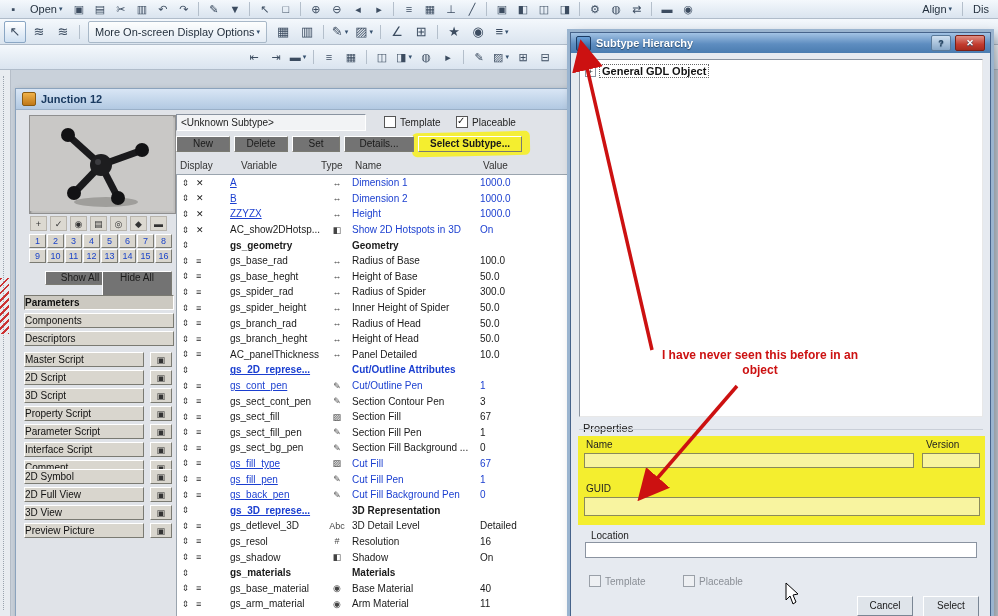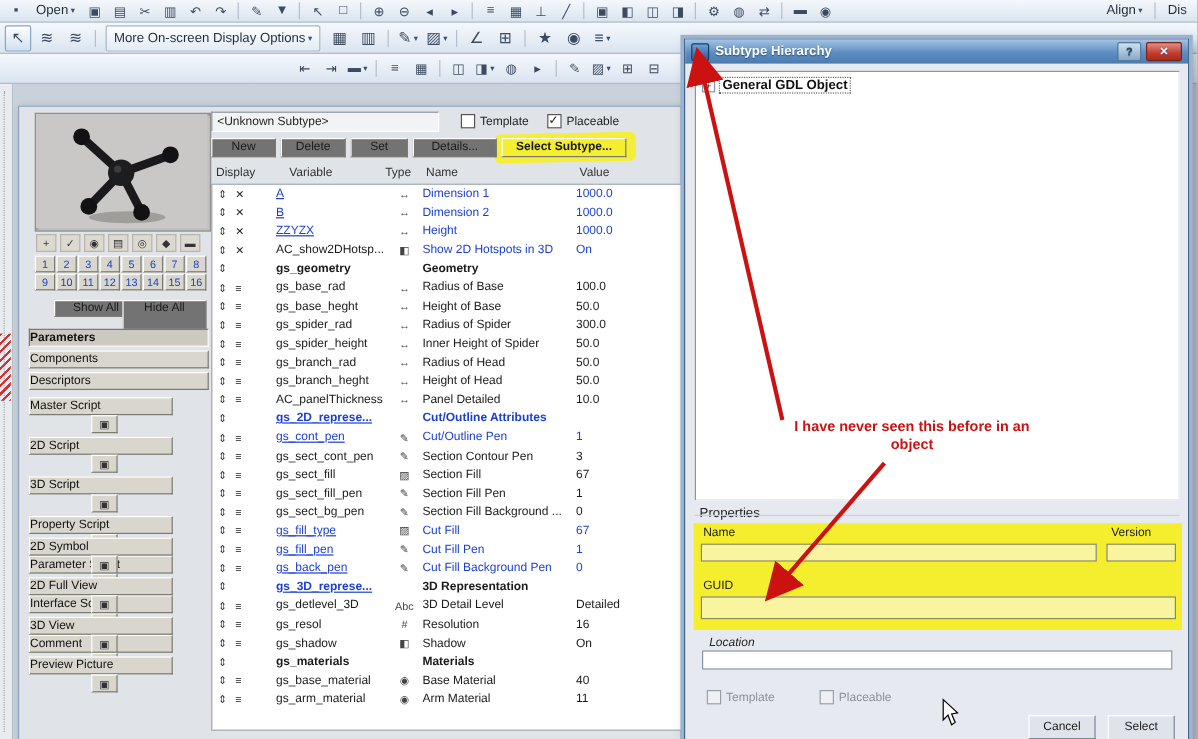--- a/index.html
+++ b/index.html
@@ -55,21 +55,21 @@
   .showall{position:absolute;left:13px;top:161px;width:70px;height:14px;line-height:12px;margin-left:16px;}
   .hideall{position:absolute;left:86px;top:161px;width:70px;height:31px;line-height:12px;}
 
   #sectionBtns{position:absolute;left:8px;top:185px;width:150px;}
   .side-btn{height:13px;line-height:13px;font-size:10px;color:#111;background:#d9d6ce;text-align:left;
             border:1px solid;border-color:#ffffff #7a7a72 #7a7a72 #ffffff;box-sizing:content-box;cursor:default;}
   .side-btn.wide{margin-bottom:3px;}
   .side-btn.pressed{border-color:#7a7a72 #ffffff #ffffff #7a7a72;background:#ccc9c1;font-weight:bold;}
   #scriptBtns{position:absolute;left:8px;top:242px;}
   #viewBtns{position:absolute;left:8px;top:359px;}
-  .script-row{display:flex;align-items:center;margin-bottom:3px;flex-direction:column;}
+  .script-row{display:flex;align-items:center;margin-bottom:3px;}
   .side-btn.script{width:118px;}
   .mini-btn{display:inline-flex;align-items:center;justify-content:center;width:20px;height:13px;margin-left:6px;
             font-size:9px;color:#333;background:#d9d6ce;border:1px solid;border-color:#ffffff #7a7a72 #7a7a72 #ffffff;}
 
   
   .subtype-field{position:absolute;left:160px;top:4px;width:180px;height:15px;line-height:15px;font-size:10px;
                  color:#222;background:#f2f3f5;border:1px solid;border-color:#8a93a0 #ffffff #ffffff #8a93a0;padding:0 4px;}
   .cb-wrap{display:flex;align-items:center;font-size:10px;color:#222;position:absolute;white-space:nowrap;cursor:default;}
   .cb{display:inline-block;width:10px;height:10px;border:1px solid #555;background:#fff;margin-right:4px;position:relative;}
   .cb.checked::after{content:"✓";position:absolute;left:0;top:-2px;font-size:10px;color:#1a1a1a;}
@@ -121,21 +121,21 @@
   .props-label{position:absolute;left:12px;top:389px;font-size:11px;color:#222;}
   .props-line{position:absolute;left:8px;top:396px;width:404px;border-top:1px solid #c9cfd8;}
   .props-hl{position:absolute;left:7px;top:403px;width:407px;height:89px;background:#f4ee2f;}
   .props-hl .lbl{position:absolute;font-size:10px;color:#222;}
   .name-l{left:8px;top:3px;} .ver-l{left:348px;top:3px;} .guid-l{left:8px;top:47px;}
   .fld{position:absolute;font-size:10px;font-family:"Liberation Sans",sans-serif;box-sizing:border-box;
        border:1px solid #8a8a5a;background:#f8f4a0;padding:0 3px;}
   .name-f{left:6px;top:17px;width:330px;height:15px;}
   .ver-f{left:344px;top:17px;width:58px;height:15px;}
   .guid-f{left:6px;top:61px;width:396px;height:19px;}
-  .loc-l{position:absolute;left:20px;top:497px;font-size:10px;color:#222;font-style:italic;}
+  .loc-l{position:absolute;left:20px;top:497px;font-size:10px;color:#222;}
   .loc-f{left:14px;top:509px;width:392px;height:16px;background:#ffffff;border:1px solid #8a93a0;}
   .cb-wrap.dis{color:#8a8f96;}
   .cb-wrap.dis .cb{border-color:#9aa0a8;background:#eef0f3;}
   .cb-tpl2{left:18px;top:542px;}
   .cb-plc2{left:112px;top:542px;}
   .g-btn.cancel{position:absolute;left:286px;top:563px;width:56px;height:20px;line-height:18px;background:#dfe4ea;border-color:#ffffff #7a8694 #7a8694 #ffffff;}
   .g-btn.select{position:absolute;left:352px;top:563px;width:56px;height:24px;line-height:18px;background:#dfe4ea;border-color:#ffffff #7a8694 #7a8694 #ffffff;}
 
   
   .ann-svg{position:absolute;left:0;top:0;z-index:50;pointer-events:none;}
@@ -238,20 +238,24 @@
         <span class="tb-icon">⊞</span>
         <span class="tb-icon">⊟</span>
       </span>
   </div>
 
   <div class="left-strip">
     <div class="red-hatch"></div>
   </div>
 
   <div class="jw">
+    <div class="jw-title">
+      <span class="jw-ico"></span>
+      <span>Junction 12</span>
+    </div>
     <div class="jw-body">
 
       <div class="preview">
         <svg width="143" height="95" viewBox="0 0 143 95">
           <rect width="143" height="95" fill="#c2c1bf"></rect>
           <rect width="143" height="95" fill="#d8d7d5" opacity="0.35"></rect>
           <ellipse cx="76" cy="86" rx="32" ry="5" fill="#9f9e9b"></ellipse>
           <line x1="71" y1="49" x2="40" y2="21" stroke="#1a1a1c" stroke-width="7"></line>
           <circle cx="38" cy="19" r="7" fill="#121214"></circle>
           <line x1="71" y1="49" x2="110" y2="35" stroke="#1a1a1c" stroke-width="7"></line>

